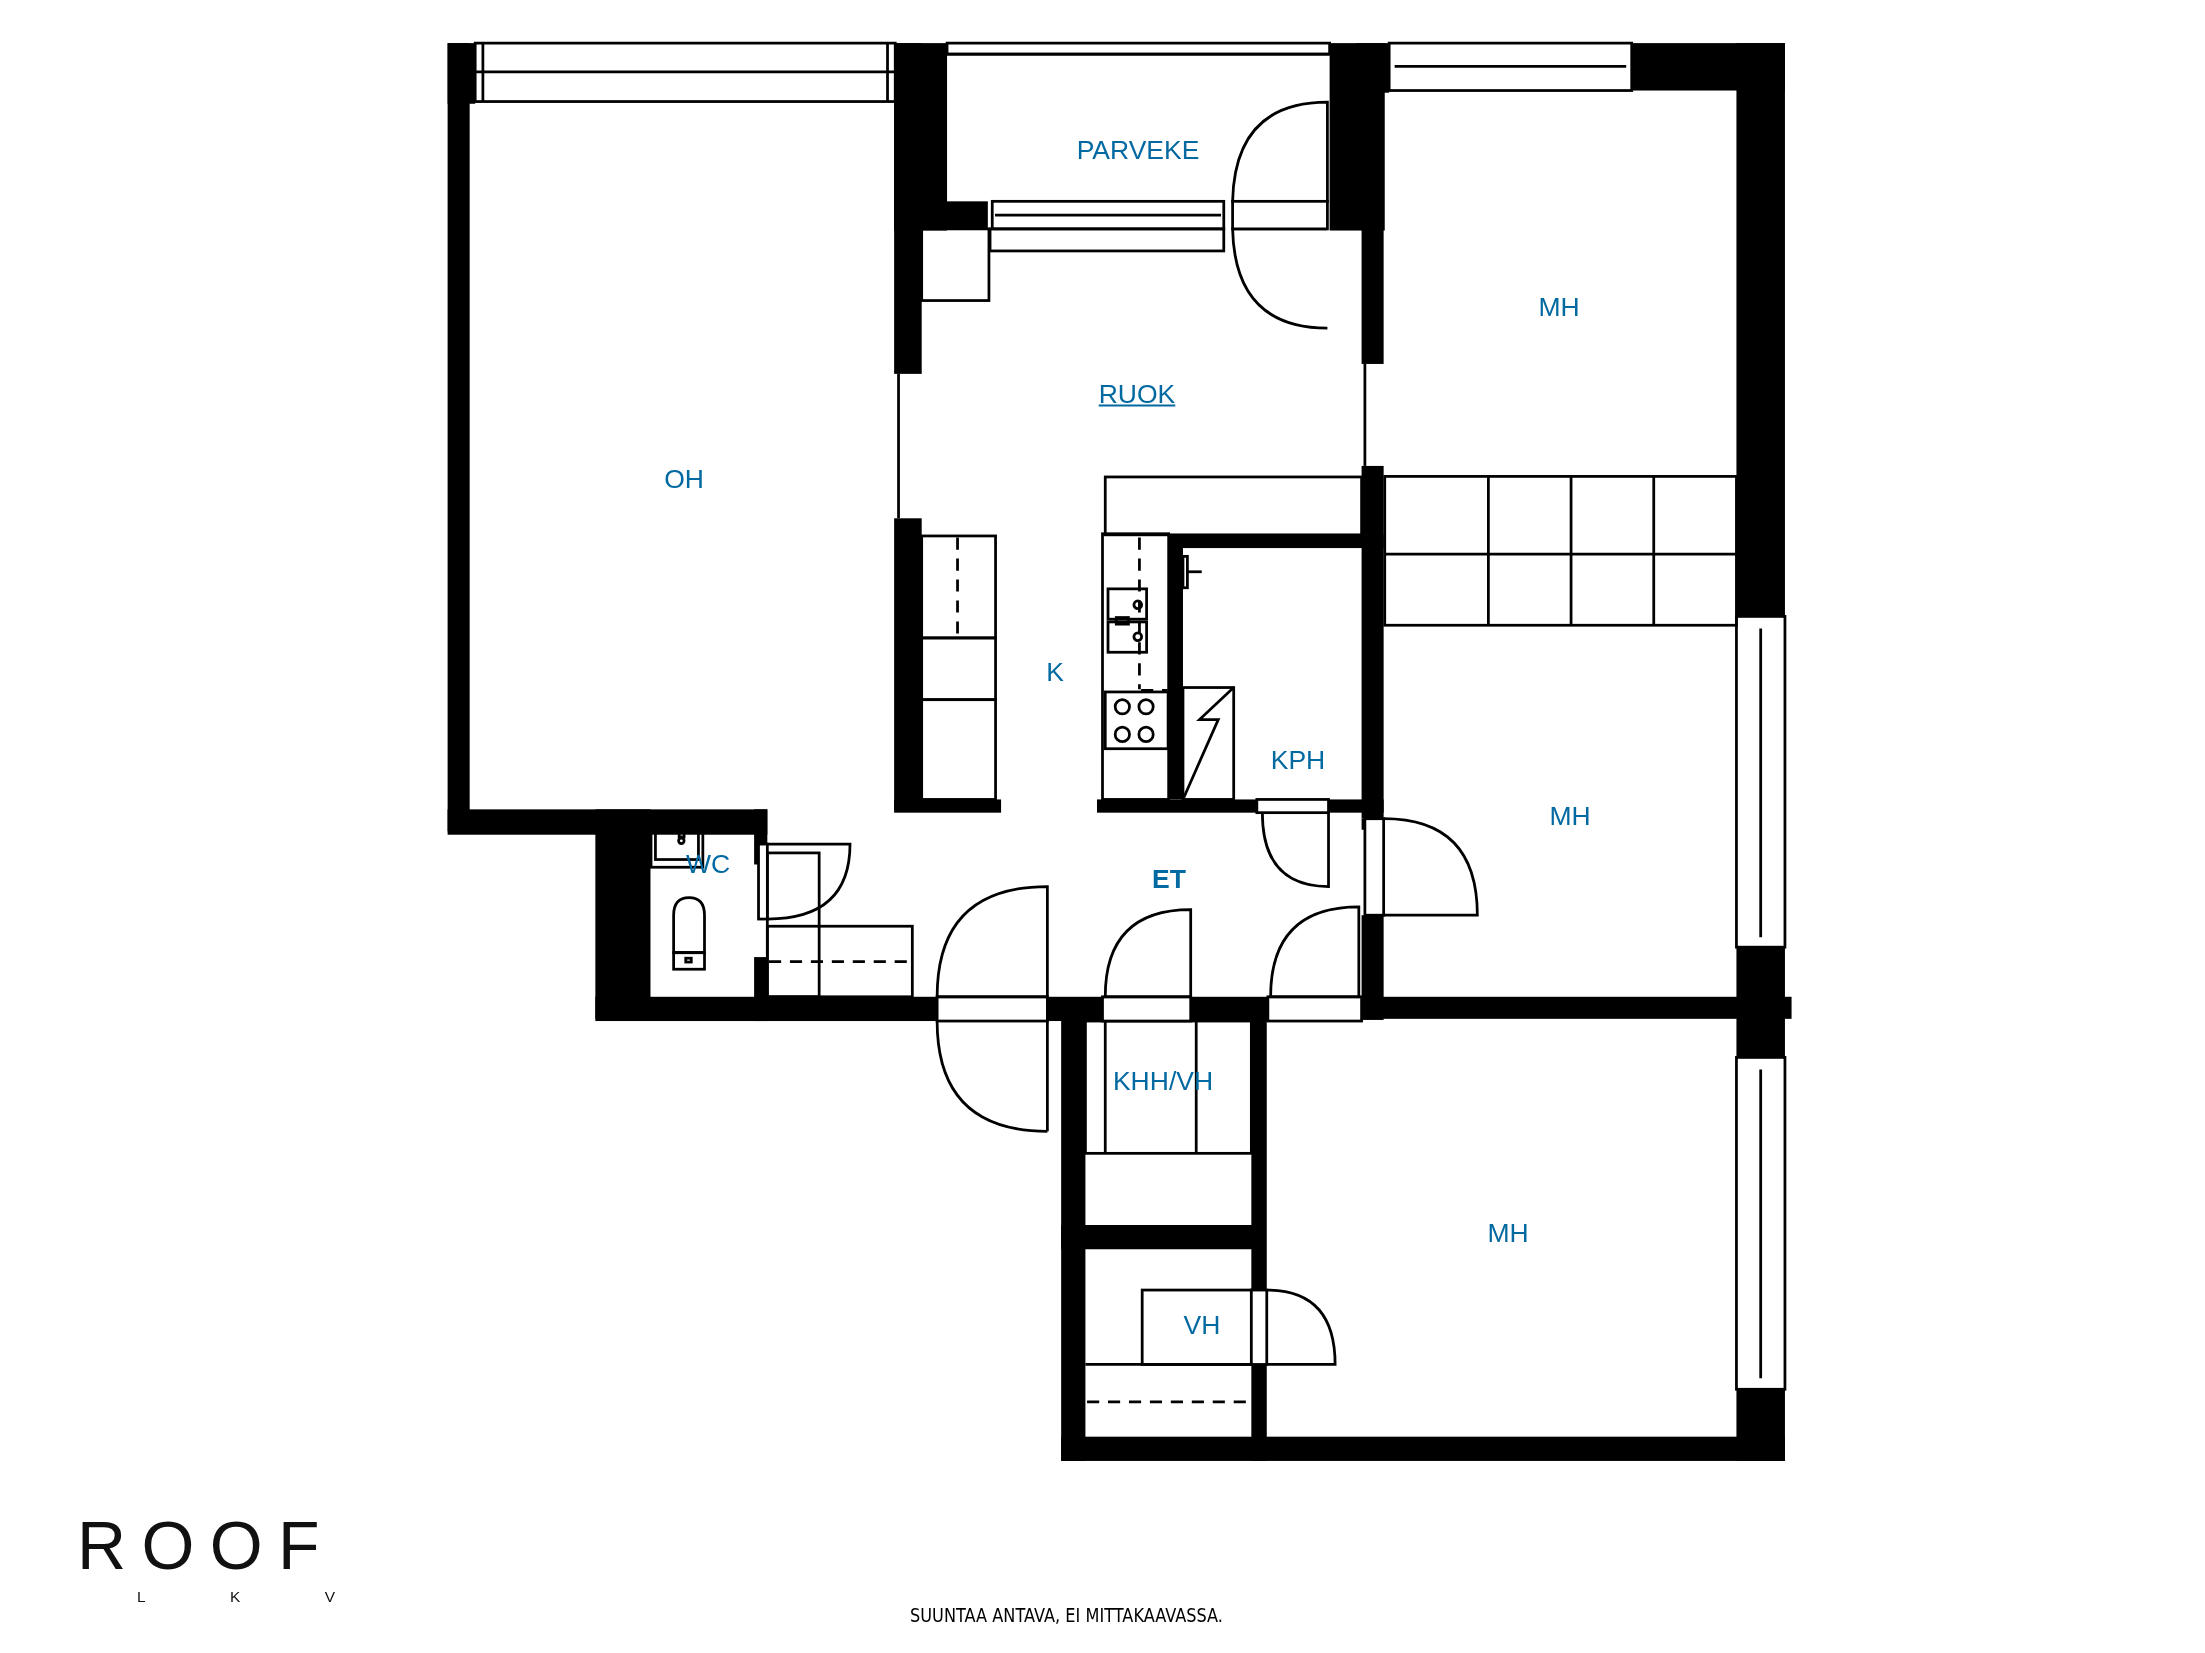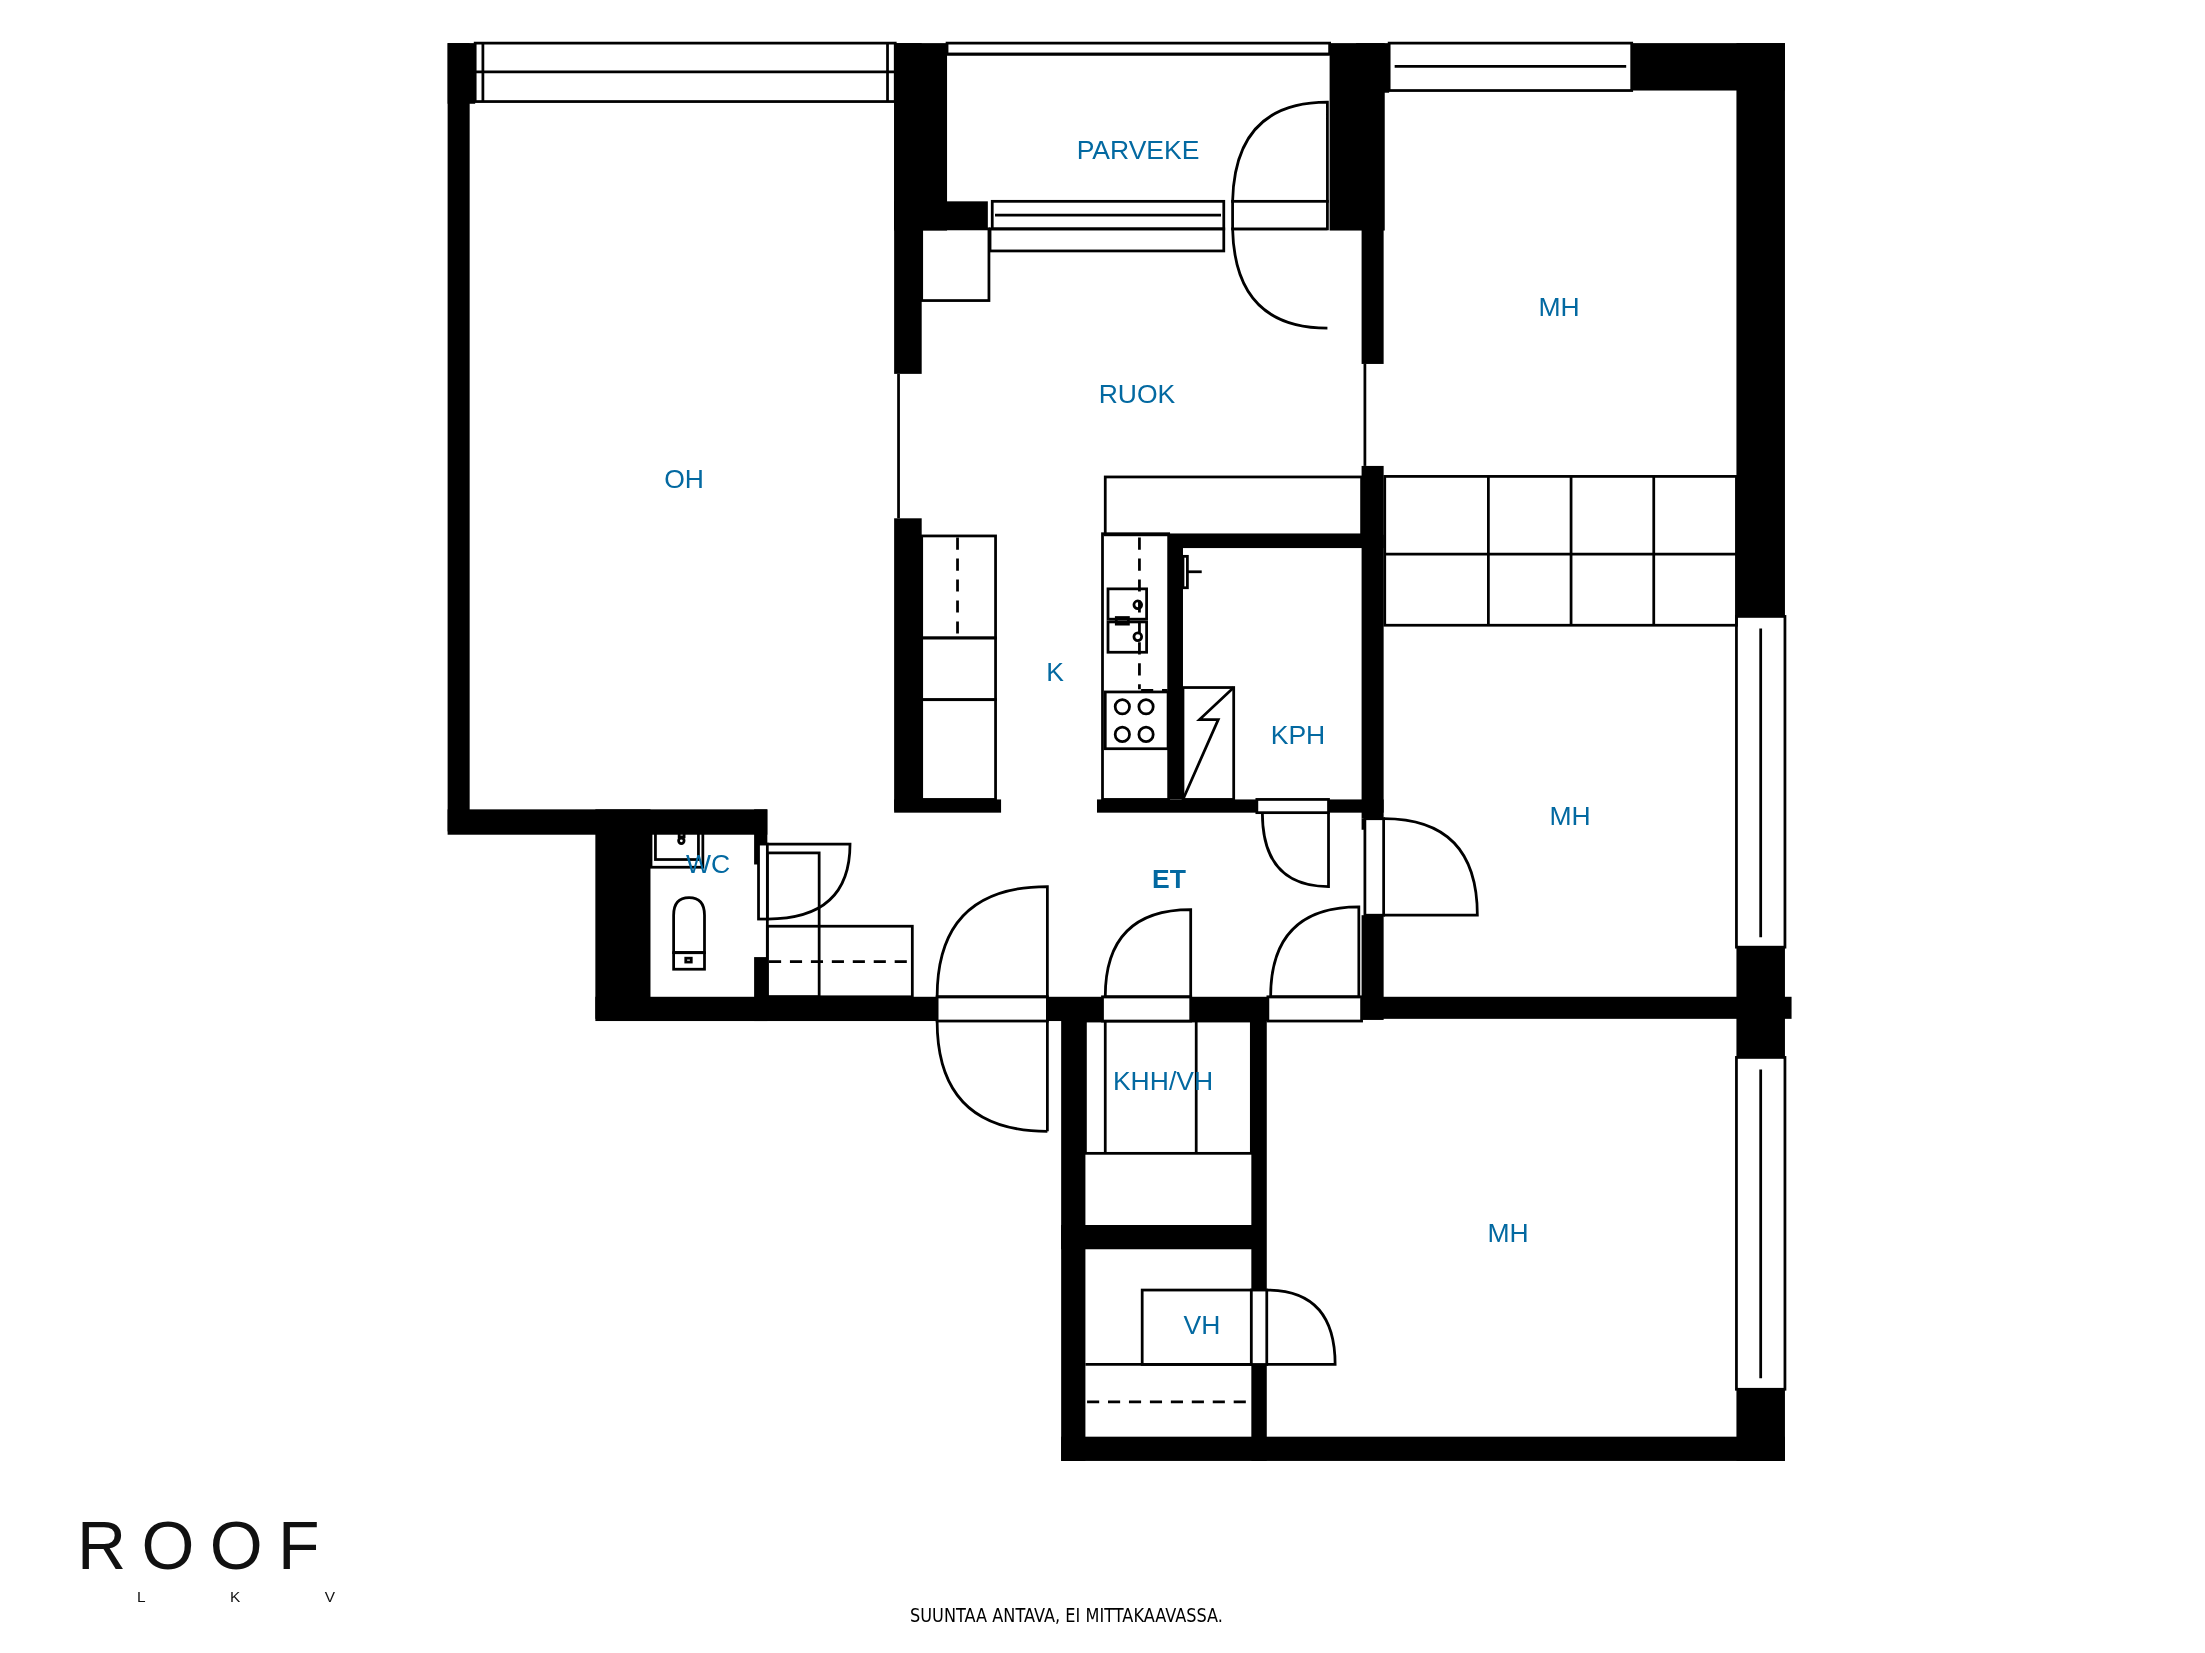--- a/index.html
+++ b/index.html
@@ -196,23 +196,23 @@
     <rect class="thin-w" x="2476" y="1485" width="34" height="175"></rect>
     <path class="thin" d="M2510,1485 Q2680,1485 2680,1660 L2510,1660"></path>
 
     <rect class="thin-w" x="2270" y="2340" width="28" height="135"></rect>
     <path class="thin" d="M2298,2340 Q2422,2340 2422,2475 L2298,2475"></path>
   </g>
 </svg>
 
 <div class="label" style="left:684px;top:479px;">OH</div>
 <div class="label" style="left:1138px;top:150px;">PARVEKE</div>
-<div class="label" style="left:1137px;top:394px;">RUOK</div>
+<div class="label" style="left:1137px;top:394px;text-decoration:underline;">RUOK</div>
 <div class="label" style="left:1055px;top:672px;">K</div>
-<div class="label" style="left:1298px;top:735px;">KPH</div>
+<div class="label" style="left:1298px;top:760px;">KPH</div>
 <div class="label" style="left:1559px;top:307px;">MH</div>
 <div class="label" style="left:1570px;top:816px;">MH</div>
 <div class="label" style="left:1508px;top:1233px;">MH</div>
 <div class="label" style="left:708px;top:864px;">WC</div>
 <div class="label" style="left:1169px;top:879px;font-weight:bold;">ET</div>
 <div class="label" style="left:1155px;top:1081px;padding-left:16px;">KHH/VH</div>
 <div class="label" style="left:1202px;top:1325px;">VH</div>
 
 <div class="logo">ROOF</div>
 <div class="logo-sub">

